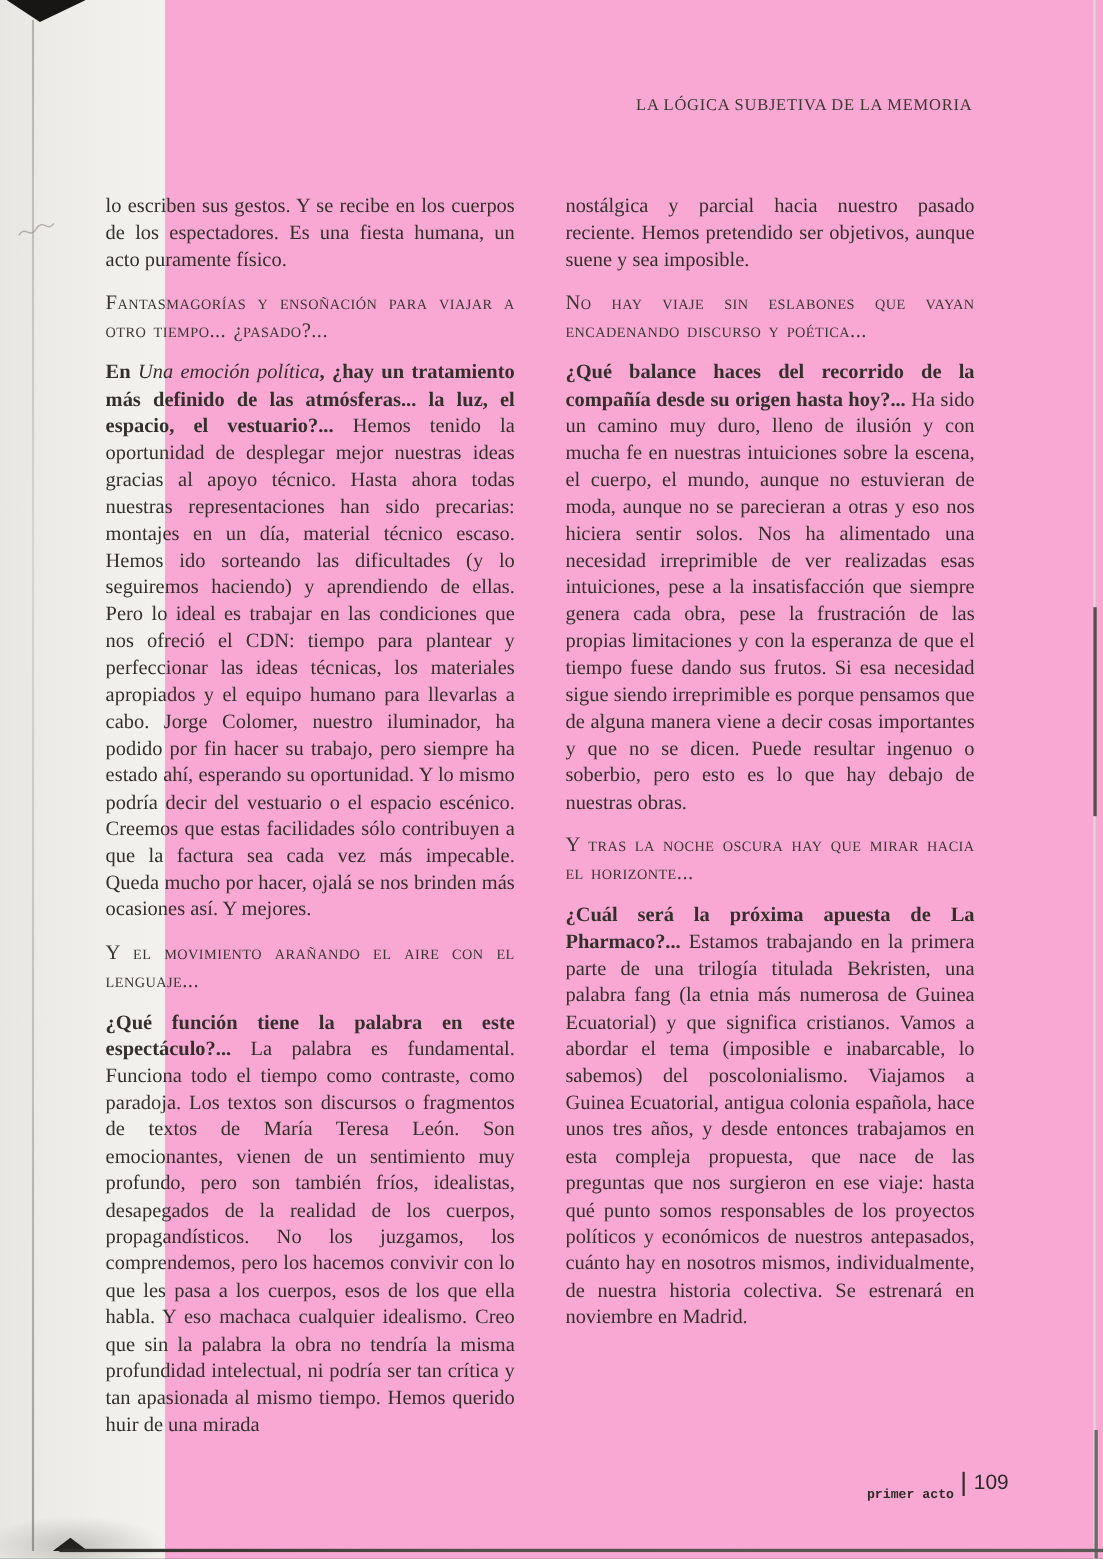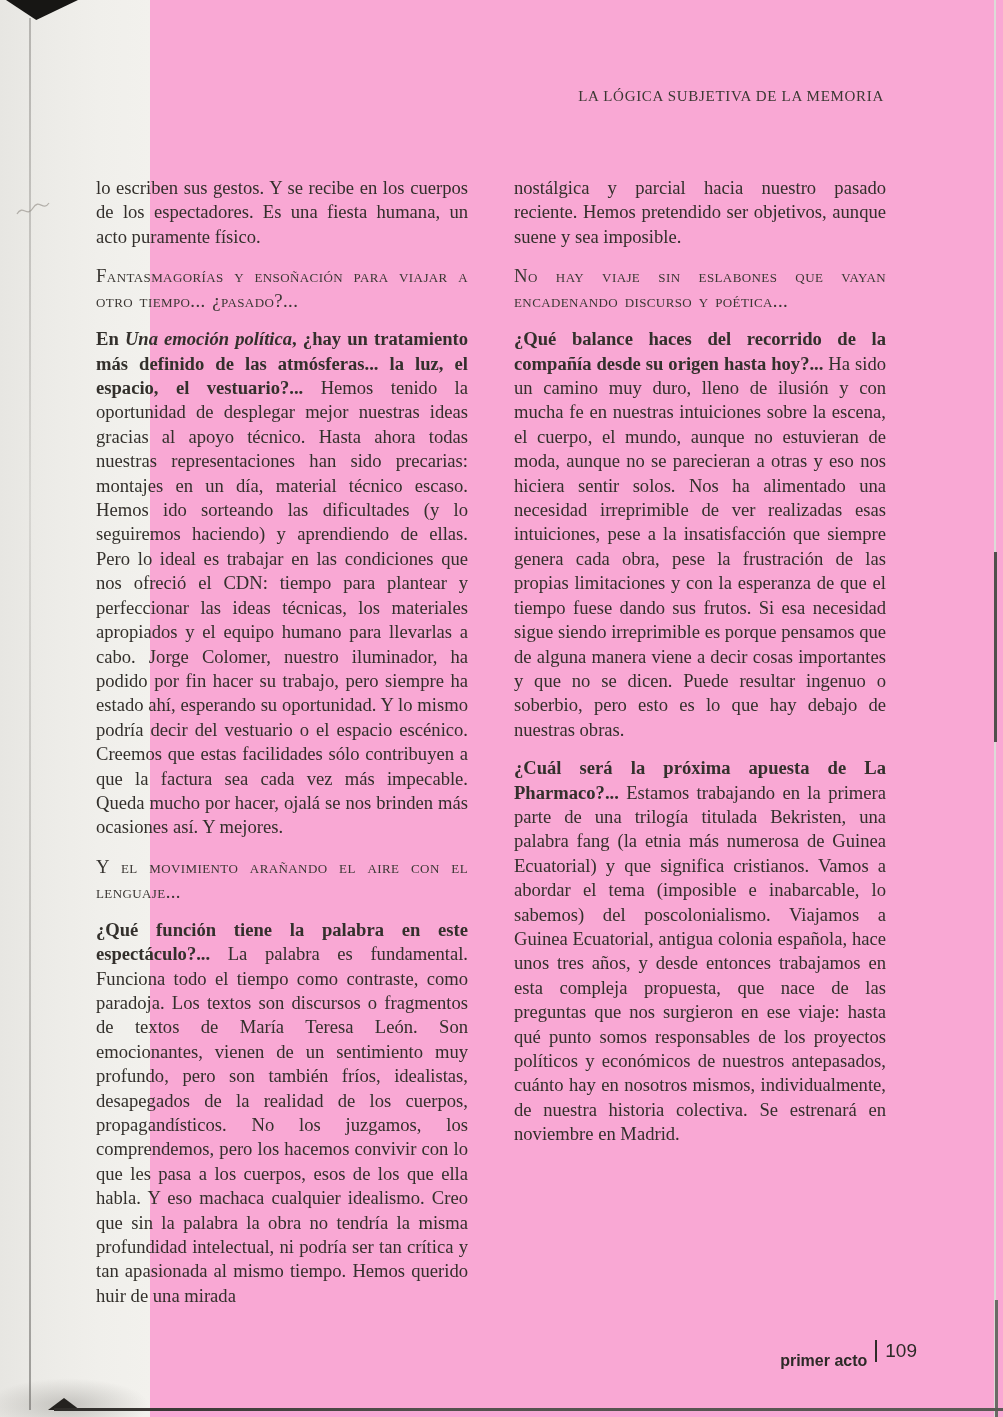--- a/index.html
+++ b/index.html
@@ -71,31 +71,31 @@
   p.aside{
     margin:0 0 14px;
     font-size:18.8px;line-height:25px;
     font-variant:small-caps;
     letter-spacing:.4px;word-spacing:1.5px;
     text-align:justify;
     color:#3a3733;
   }
   .run-regular{}
   .run-bold{font-weight:700;}
-  .run-bold-italic{font-weight:700;font-style:italic;}
+  .run-bold-italic{font-weight:400;font-style:italic;}
   .run-bullet{font-size:15px;}
 
   
   .footer{
     position:absolute;top:1332px;right:86px;
     display:flex;align-items:center;white-space:nowrap;
   }
   .footer .mag{
-    font-family:Liberation Sans, sans-serif;
-    font-weight:700;font-size:16px;color:#2c2a27;margin-top:20px;
+    font-family:Liberation Mono, monospace;
+    font-weight:700;font-size:12px;color:#2c2a27;margin-top:20px;
   }
   .footer .divider{
     display:inline-block;width:2px;height:22px;background:#2e2c29;margin:0 8px;
   }
   .footer .pagenum{
     font-family:"Liberation Sans","DejaVu Sans",sans-serif;
     font-size:19px;color:#2c2a27;text-align:center;
   }
 </style>
 </head>
@@ -122,20 +122,21 @@
         <p class="body"><span class="run-regular">lo escriben sus gestos. Y se recibe en los cuerpos de los espectadores. Es una fiesta humana, un acto puramente físico.</span></p>
         <p class="aside"><span class="run-regular">Fantasmagorías y ensoñación para viajar a otro tiempo... ¿pasado?...</span></p>
         <p class="body"><span class="run-bold">En </span><span class="run-bold-italic">Una emoción política</span><span class="run-bold">, ¿hay un tratamiento más definido de las atmósferas... la luz, el espacio, el vestuario?...</span><span class="run-regular"> Hemos tenido la oportunidad de desplegar mejor nuestras ideas gracias al apoyo técnico. Hasta ahora todas nuestras representaciones han sido precarias: montajes en un día, material técnico escaso. Hemos ido sorteando las dificultades (y lo seguiremos haciendo) y aprendiendo de ellas. Pero lo ideal es trabajar en las condiciones que nos ofreció el CDN: tiempo para plantear y perfeccionar las ideas técnicas, los materiales apropiados y el equipo humano para llevarlas a cabo. Jorge Colomer, nuestro iluminador, ha podido por fin hacer su trabajo, pero siempre ha estado ahí, esperando su oportunidad. Y lo mismo podría decir del vestuario o el espacio escénico. Creemos que estas facilidades sólo contribuyen a que la factura sea cada vez más impecable. Queda mucho por hacer, ojalá se nos brinden más ocasiones así. Y mejores.</span></p>
         <p class="aside"><span class="run-regular">Y el movimiento arañando el aire con el lenguaje...</span></p>
         <p class="body"><span class="run-bold">¿Qué función tiene la palabra en este espectáculo?...</span><span class="run-regular"> La palabra es fundamental. Funciona todo el tiempo como contraste, como paradoja. Los textos son discursos o fragmentos de textos de María Teresa León. Son emocionantes, vienen de un sentimiento muy profundo, pero son también fríos, idealistas, desapegados de la realidad de los cuerpos, propagandísticos. No los juzgamos, los comprendemos, pero los hacemos convivir con lo que les pasa a los cuerpos, esos de los que ella habla. Y eso machaca cualquier idealismo. Creo que sin la palabra la obra no tendría la misma profundidad intelectual, ni podría ser tan crítica y tan apasionada al mismo tiempo. Hemos querido huir de una mirada</span></p>
       </div>
     <div class="col">
         <p class="body"><span class="run-regular">nostálgica y parcial hacia nuestro pasado reciente. Hemos pretendido ser objetivos, aunque suene y sea imposible.</span></p>
         <p class="aside"><span class="run-regular">No hay viaje sin eslabones que vayan encadenando discurso y poética...</span></p>
         <p class="body"><span class="run-bold">¿Qué balance haces del recorrido de la compañía desde su origen hasta hoy?...</span><span class="run-regular"> Ha sido un camino muy duro, lleno de ilusión y con mucha fe en nuestras intuiciones sobre la escena, el cuerpo, el mundo, aunque no estuvieran de moda, aunque no se parecieran a otras y eso nos hiciera sentir solos. Nos ha alimentado una necesidad irreprimible de ver realizadas esas intuiciones, pese a la insatisfacción que siempre genera cada obra, pese la frustración de las propias limitaciones y con la esperanza de que el tiempo fuese dando sus frutos. Si esa necesidad sigue siendo irreprimible es porque pensamos que de alguna manera viene a decir cosas importantes y que no se dicen. Puede resultar ingenuo o soberbio, pero esto es lo que hay debajo de nuestras obras.</span></p>
+        <p class="aside"><span class="run-regular">Y tras la noche oscura hay que mirar hacia el horizonte...</span></p>
         <p class="body"><span class="run-bold">¿Cuál será la próxima apuesta de La Pharmaco?...</span><span class="run-regular"> Estamos trabajando en la primera parte de una trilogía titulada Bekristen, una palabra fang (la etnia más numerosa de Guinea Ecuatorial) y que significa cristianos. Vamos a abordar el tema (imposible e inabarcable, lo sabemos) del poscolonialismo. Viajamos a Guinea Ecuatorial, antigua colonia española, hace unos tres años, y desde entonces trabajamos en esta compleja propuesta, que nace de las preguntas que nos surgieron en ese viaje: hasta qué punto somos responsables de los proyectos políticos y económicos de nuestros antepasados, cuánto hay en nosotros mismos, individualmente, de nuestra historia colectiva. Se estrenará en noviembre en Madrid.</span></p>
       </div>
   </div>
 
   <div class="footer">
     <span class="mag">primer acto</span>
     <span class="divider"></span>
     <span class="pagenum">109</span>
   </div>
 

